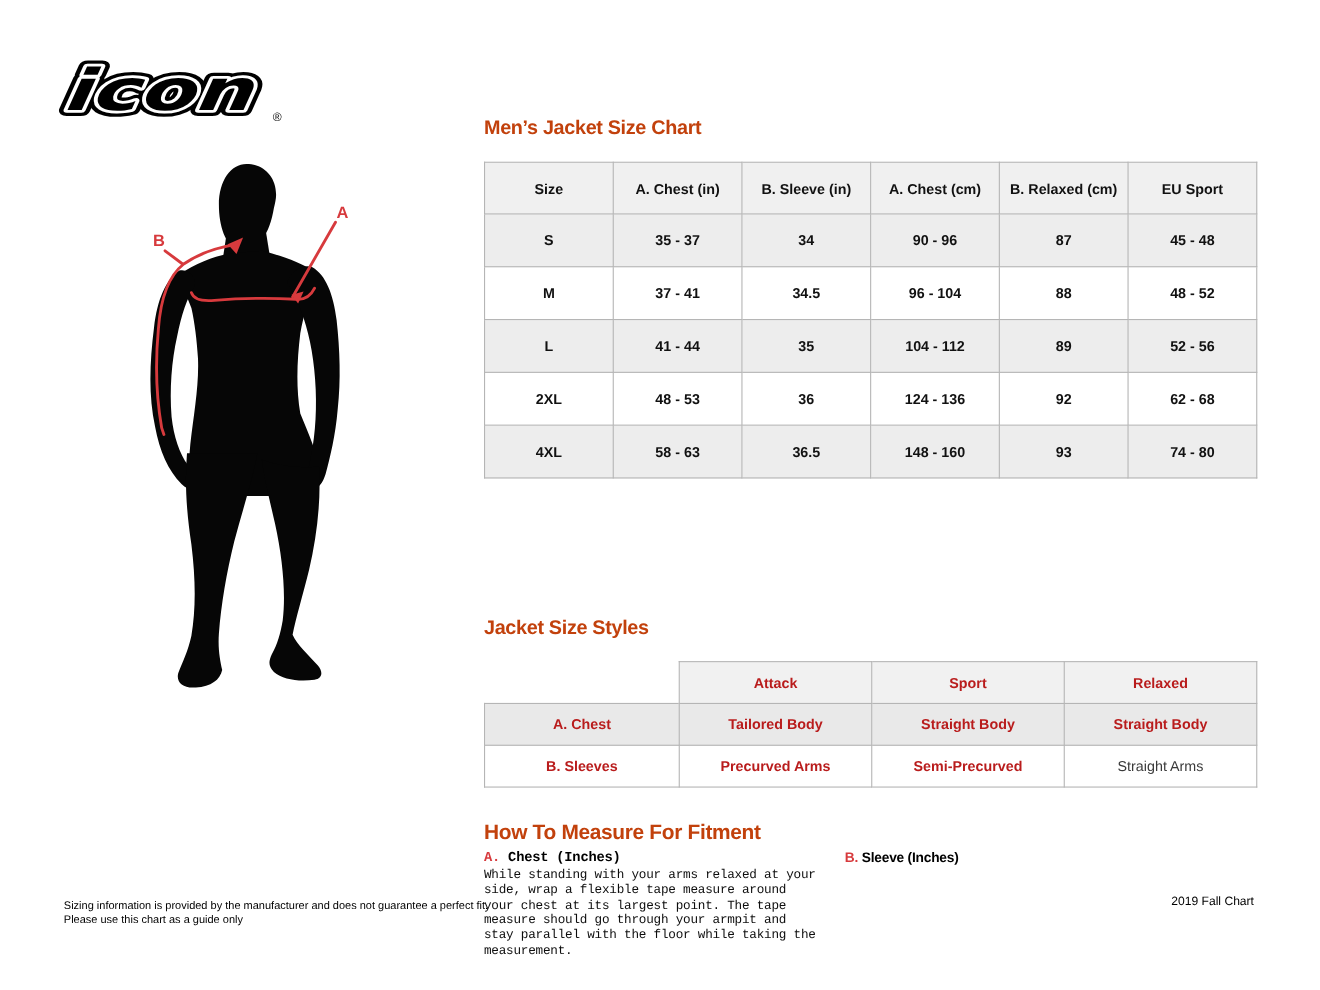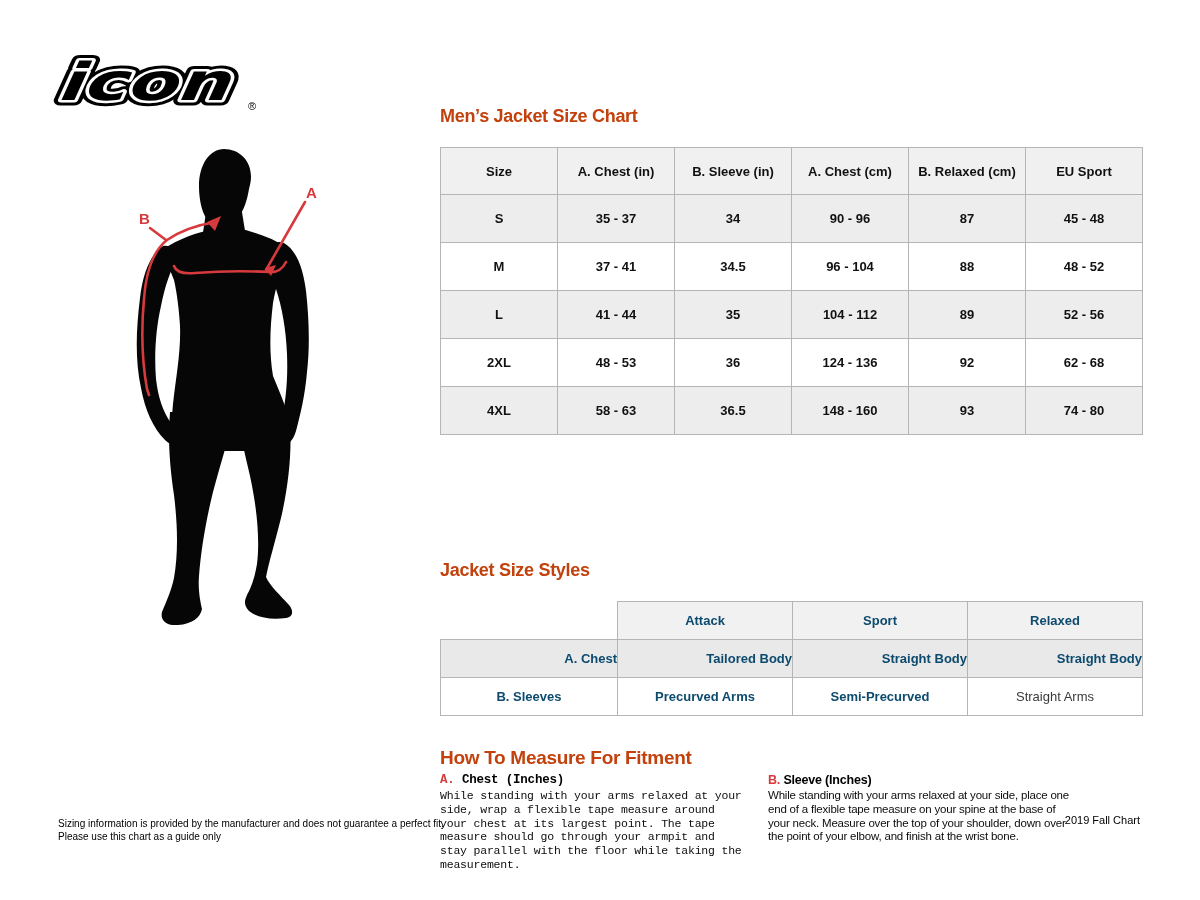--- a/index.html
+++ b/index.html
@@ -23,24 +23,24 @@
   table{border-collapse:collapse;table-layout:fixed;}
   #size-chart{position:absolute;left:440px;top:147px;width:702px;}
   #size-chart th,#size-chart td{border:1px solid #b5b5b5;text-align:center;
       font-weight:bold;font-size:13px;color:#111;padding:0;}
   #size-chart th{height:46px;background:#f0f0f0;}
   #size-chart td{height:47px;background:#ffffff;}
   #size-chart tbody tr:nth-child(odd) td{background:#ededed;}
 
   #styles-table{position:absolute;left:440px;top:601px;width:702px;}
   #styles-table th,#styles-table td{border:1px solid #b5b5b5;text-align:center;
-      font-weight:bold;font-size:13px;color:#0c4a6e;padding:0;height:37px;}
+      font-weight:bold;font-size:13px;color:#b91c1c;padding:0;height:37px;}
   #styles-table th{background:#f1f1f1;}
   #styles-table th.blank{border:none;background:transparent;}
-  #styles-table tbody tr:first-child td{background:#e9e9e9;text-align:right;}
+  #styles-table tbody tr:first-child td{background:#e9e9e9;}
   #styles-table tbody tr:last-child td{background:#ffffff;}
   #styles-table tbody tr:last-child td:last-child{font-weight:normal;color:#3a3a3a;}
 
   
   .measure-col{position:absolute;top:773px;}
   #measure-a{left:440px;width:302px;font-family:Liberation Mono, monospace;}
   #measure-b{left:768px;width:308px;}
   .m-head{font-size:12.5px;font-weight:bold;color:#000;letter-spacing:-0.2px;}
   .m-head .red{color:#d73a3d;}
   .m-body{font-size:11.5px;line-height:13.8px;letter-spacing:-0.2px;
@@ -215,20 +215,19 @@
 
 <div class="section-title" id="title-measure">How To Measure For Fitment</div>
 
 <div class="measure-col" id="measure-a">
   <div class="m-head"><span class="red">A.</span><span> Chest (Inches)</span></div>
   <div class="m-body">While standing with your arms relaxed at your side, wrap a flexible tape measure around your chest at its largest point. The tape measure should go through your armpit and stay parallel with the floor while taking the measurement.</div>
 </div>
 
 <div class="measure-col" id="measure-b">
   <div class="m-head"><span class="red">B.</span><span> Sleeve (Inches)</span></div>
-  <div class="m-body">While standing with your arms relaxed at your side, place one end of a flexible tape measure on your spine at the base of your neck. Measure over the top of your shoulder, down over the point of your elbow, and finish at the wrist bone.</div>
 </div>
 
 <div id="disclaimer">
   <div>Sizing information is provided by the manufacturer and does not guarantee a perfect fit.</div>
   <div>Please use this chart as a guide only</div>
 </div>
 <div id="footer-note">2019 Fall Chart</div>
 
 </body></html>

